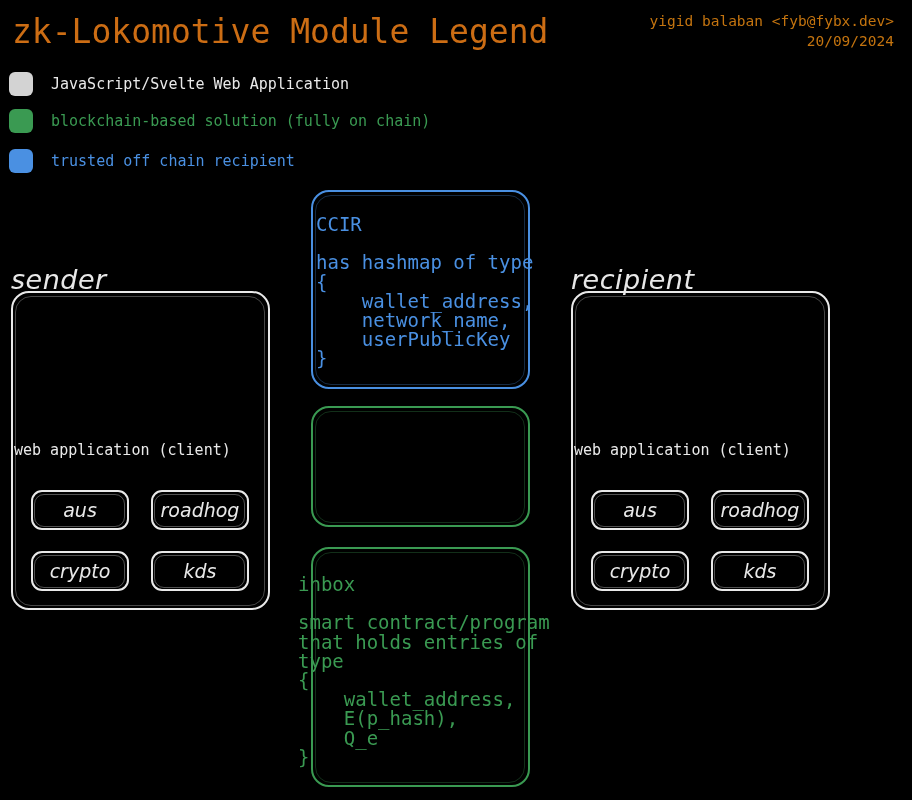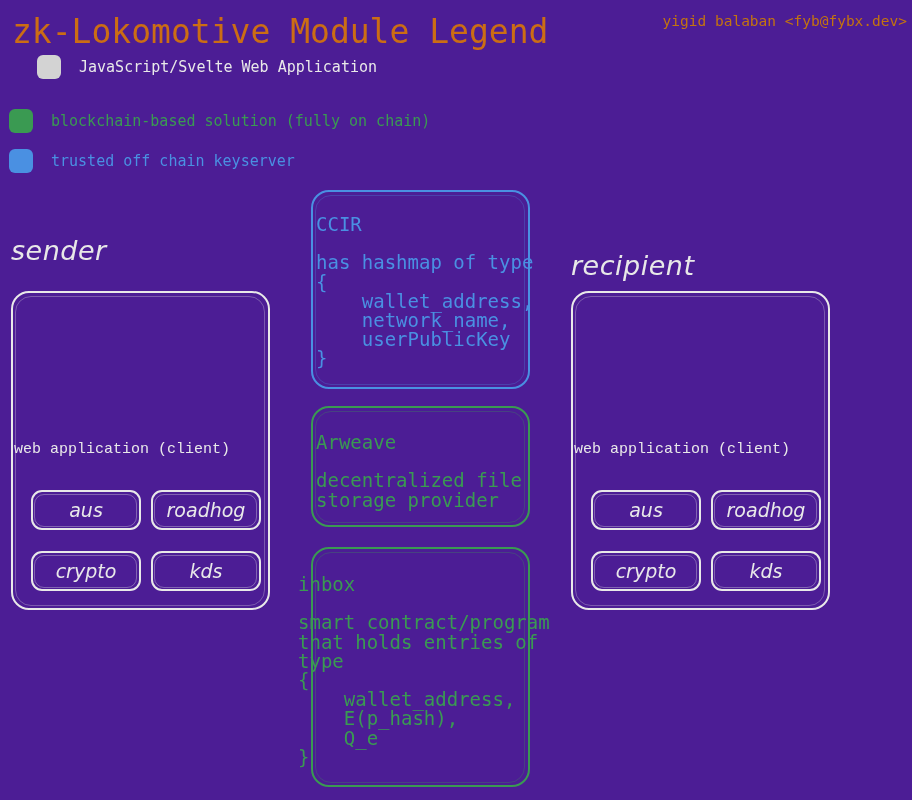--- a/index.html
+++ b/index.html
@@ -4,54 +4,54 @@
 <style>
   html, body {
     margin: 0;
     padding: 0;
     background: #121212;
   }
   #canvas {
     position: relative;
     width: 912px;
     height: 800px;
-    background: #4c1d95;
+    background: #000000;
     overflow: hidden;
     font-family: "DejaVu Sans Mono", "Liberation Mono", monospace;
   }
 
   
   #title {
     position: absolute;
     left: 12px;
     top: 12px;
     font-size: 33px;
     letter-spacing: 0px;
     color: #cc6d14;
     white-space: nowrap;
   }
   #author-block {
     position: absolute;
-    right: 5px;
+    right: 18px;
     top: 11px;
     text-align: right;
     color: #c4740f;
     font-size: 14.5px;
     line-height: 20px;
     white-space: nowrap;
   }
 
   
   .legend-row {
     position: absolute;
     left: 9px;
     display: flex;
     align-items: center;
   }
-  .legend-row.r0 { top: 55px; margin-left: 28px; }
+  .legend-row.r0 { top: 72px; }
   .legend-row.r1 { top: 109px; align-items: center; }
   .legend-row.r2 { top: 149px; }
   .swatch {
     width: 24px;
     height: 24px;
     border-radius: 6px;
     flex: 0 0 auto;
   }
   .legend-label {
     margin-left: 18px;
@@ -62,22 +62,22 @@
   
   .group-label {
     position: absolute;
     font-family: "DejaVu Sans", "Liberation Sans", sans-serif;
     font-size: 27px;
     font-style: italic;
     color: #e8e8e8;
     letter-spacing: 0.5px;
     white-space: nowrap;
   }
-  #label-sender { left: 11px; top: 235px; text-align: right; }
-  #label-recipient { left: 571px; top: 250px; font-style: italic; }
+  #label-sender { left: 11px; top: 264px; text-align: right; }
+  #label-recipient { left: 571px; top: 264px; font-style: italic; }
 
   
   .box {
     position: absolute;
     border-style: solid;
     border-width: 2px;
     border-radius: 18px;
     box-sizing: border-box;
     background: transparent;
   }
@@ -104,28 +104,27 @@
   #box-ccir      { left: 311px; top: 190px; width: 219px; height: 199px; }
   #box-arweave   { left: 311px; top: 406px; width: 219px; height: 121px; }
   #box-inbox     { left: 311px; top: 547px; width: 219px; height: 240px; }
 
   
   .client-caption {
     position: absolute;
     font-size: 15px;
     color: #e9e9e9;
     white-space: nowrap;
-    font-family: Liberation Mono, monospace;
   }
   #caption-sender    { left: 14px;  top: 441px; }
   #caption-recipient { left: 574px; top: 441px; }
 
   .chip {
     position: absolute;
-    width: 110px;
+    width: 98px;
     height: 40px;
     border: 2px solid #e9e9e9;
     border-radius: 11px;
     box-sizing: border-box;
     display: flex;
     align-items: center;
     justify-content: center;
     color: #e9e9e9;
     font-family: "DejaVu Sans", "Liberation Sans", sans-serif;
     font-style: italic;
@@ -154,33 +153,34 @@
   #code-inbox   { left: 298px; top: 575px; color: #3a9a52; }
 </style>
 </head>
 <body>
 
 <div id="canvas">
 
   <div id="title">zk-Lokomotive Module Legend</div>
   <div id="author-block">
     <div>yigid balaban &lt;fyb@fybx.dev&gt;</div>
+    <div>20/09/2024</div>
   </div>
 
   <div class="legend-row r0">
     <div class="swatch" style="background:#d3d3d3"></div>
     <div class="legend-label" style="color:#e9e9e9">JavaScript/Svelte Web Application</div>
   </div>
   <div class="legend-row r1">
     <div class="swatch" style="background:#3a9a52"></div>
     <div class="legend-label" style="color:#3a9a52">blockchain-based solution (fully on chain)</div>
   </div>
   <div class="legend-row r2">
     <div class="swatch" style="background:#4a90e2"></div>
-    <div class="legend-label" style="color:#4a90e2">trusted off chain keyserver</div>
+    <div class="legend-label" style="color:#4a90e2">trusted off chain recipient</div>
   </div>
 
   <div class="group-label" id="label-sender">sender</div>
   <div class="box white" id="box-sender"></div>
   <div class="client-caption" id="caption-sender">web application (client)</div>
   <div class="chip" style="left:31px;  top:490px;">aus</div>
   <div class="chip" style="left:151px; top:490px;">roadhog</div>
   <div class="chip" style="left:31px;  top:551px;">crypto</div>
   <div class="chip" style="left:151px; top:551px;">kds</div>
 
@@ -196,24 +196,20 @@
   <div class="code-block" id="code-ccir">CCIR
 
 has hashmap of type
 {
     wallet_address,
     network_name,
     userPublicKey
 }</div>
 
   <div class="box green" id="box-arweave"></div>
-  <div class="code-block" id="code-arweave">Arweave
-
-decentralized file
-storage provider</div>
 
   <div class="box green" id="box-inbox"></div>
   <div class="code-block" id="code-inbox">inbox
 
 smart contract/program
 that holds entries of
 type
 {
     wallet_address,
     E(p_hash),

